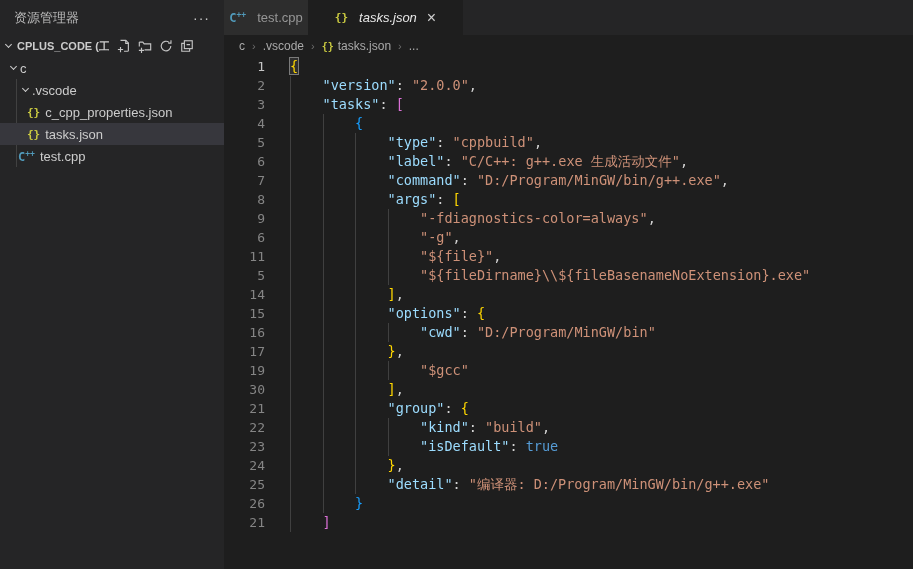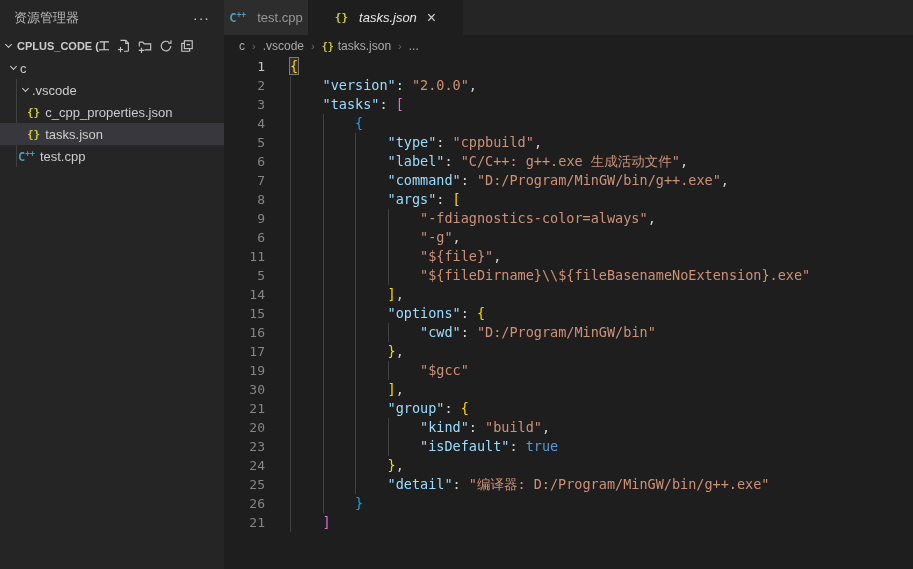--- a/index.html
+++ b/index.html
@@ -260,21 +260,21 @@
       </div>
       <div class="cl">
         <div class="num">30</div>
         <div class="lc"><i class="ig" style="left: 0ch;"></i><i class="ig" style="left: 4ch;"></i><i class="ig" style="left: 8ch;"></i><span class="pn">            </span><span class="b1">]</span><span class="pn">,</span></div>
       </div>
       <div class="cl">
         <div class="num">21</div>
         <div class="lc"><i class="ig" style="left: 0ch;"></i><i class="ig" style="left: 4ch;"></i><i class="ig" style="left: 8ch;"></i><span class="pn">            </span><span class="key">"group"</span><span class="pn">: </span><span class="b1">{</span></div>
       </div>
       <div class="cl">
-        <div class="num">20</div>
+        <div class="num">22</div>
         <div class="lc"><i class="ig" style="left: 0ch;"></i><i class="ig" style="left: 4ch;"></i><i class="ig" style="left: 8ch;"></i><i class="ig" style="left: 12ch;"></i><span class="pn">                </span><span class="key">"kind"</span><span class="pn">: </span><span class="str">"build"</span><span class="pn">,</span></div>
       </div>
       <div class="cl">
         <div class="num">23</div>
         <div class="lc"><i class="ig" style="left: 0ch;"></i><i class="ig" style="left: 4ch;"></i><i class="ig" style="left: 8ch;"></i><i class="ig" style="left: 12ch;"></i><span class="pn">                </span><span class="key">"isDefault"</span><span class="pn">: </span><span class="kw">true</span></div>
       </div>
       <div class="cl">
         <div class="num">24</div>
         <div class="lc"><i class="ig" style="left: 0ch;"></i><i class="ig" style="left: 4ch;"></i><i class="ig" style="left: 8ch;"></i><span class="pn">            </span><span class="b1">}</span><span class="pn">,</span></div>
       </div>

